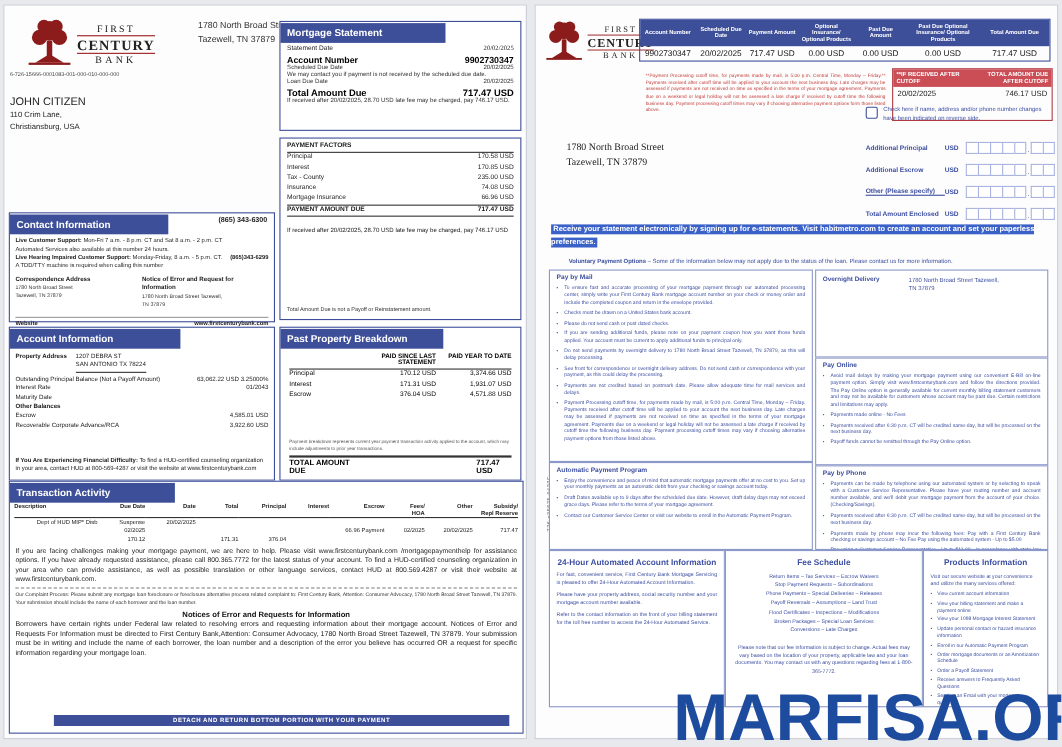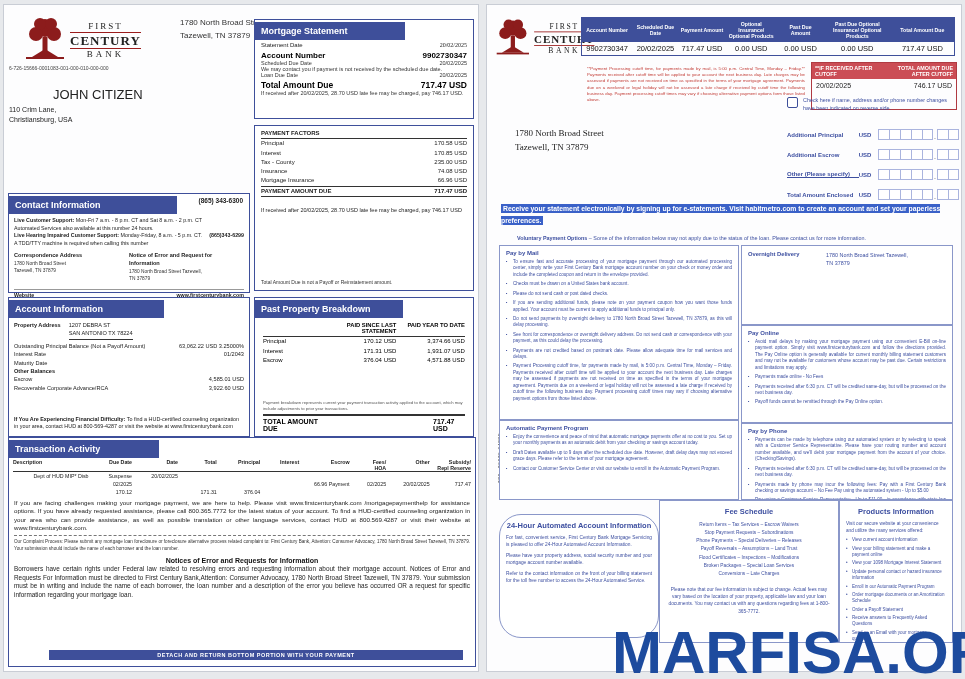--- a/index.html
+++ b/index.html
@@ -16,21 +16,21 @@
   .logo-l2 { font-size:13px; font-weight:bold; letter-spacing:1px; margin-top:1px; }
   .logo-l3 { font-size:9px; letter-spacing:3px; border-top:1px solid #9b1c1c; margin-top:1px; padding-top:1px; }
   .sec-bar { background:#3e4f9a; color:#fff; font-weight:bold; font-size:9px; padding:4px 6px; display:inline-block; }
   .bx { border:1px solid #3e4f9a; background:#fff; position:absolute; }
   .kv { display:flex; justify-content:space-between; align-items:baseline; }
 
   
   .bank-addr { position:absolute; left:176px; top:12px; font-size:8px; color:#333; line-height:1.6; }
   .mail-code { position:absolute; left:5px; top:60px; font-size:5px; color:#444; }
   .addressee { position:absolute; left:5px; top:80px; font-size:7px; color:#222; line-height:1.5; }
-  .addressee .nm { font-size:13px;margin-left:44px; }
+  .addressee .nm { font-size:10px; }
 
   .stmt-box { left:250px; top:14px; width:220px; height:100px; padding:0 0 3px 0; }
   .stmt-body { padding:2px 6px; }
   .f6 { font-size:6px; color:#222; }
   .f55 { font-size:5.5px; color:#333; }
   .bold { font-weight:bold; }
   .stmt-acct { font-size:8px; font-weight:bold; margin-top:3px; }
   .stmt-total { font-size:8.5px; font-weight:bold; margin-top:2px; }
   .ser { font-family:"Liberation Serif", serif; }
 
@@ -117,21 +117,21 @@
   .ptitle { font-size:6px; font-weight:bold; margin-bottom:3px; color:#3d4fa0; }
   .bullets > div { position:relative; padding-left:7px; margin-bottom:3px; font-size:4.6px; line-height:1.4; text-align:justify; }
   .bullets > div::before { content:"▪"; position:absolute; left:0; top:0; font-size:4px; }
   #pm-box { left:0; top:0; width:240px; height:175px; }
   #ap-box { left:0; top:175px; width:240px; height:80px; }
   #ov-box { left:242px; top:0; width:212px; height:80px; display:flex; gap:6px; padding:5px 6px; }
   .ov-label { font-size:5.8px; font-weight:bold; width:72px; }
   .ov-addr { font-size:5.4px; line-height:1.5; }
   #po-box { left:242px; top:80px; width:212px; height:98px; }
   #pp-box { left:242px; top:178px; width:212px; height:77px; }
-  #c24-box { left:0; top:269px; width:160px; height:124px;border-radius:22px; }
+  #c24-box { left:0; top:255px; width:160px; height:143px; }
   #fee-box { left:160px; top:255px; width:180px; height:143px; }
   #web-box { left:340px; top:255px; width:114px; height:143px; }
   .col-title { text-align:center; font-size:7.5px; font-weight:bold; margin:2px 0 5px; line-height:1.2; }
   .col-p { font-size:4.8px; line-height:1.45; margin-bottom:4px; text-align:justify; }
   .fee-lines > div { text-align:center; font-size:4.8px; line-height:1.7; }
   .fee-note { font-size:4.8px; text-align:center; margin-top:8px; line-height:1.5; }
   .web-intro { font-size:4.7px; line-height:1.4; margin-bottom:3px; }
   .web-bullets > div { position:relative; padding-left:6px; margin-bottom:2.5px; font-size:4.5px; line-height:1.35; }
   .web-bullets > div::before { content:"•"; position:absolute; left:0; top:0; }
 
@@ -236,21 +236,21 @@
         <div class="exp-row exp-total">
             <span>PAYMENT AMOUNT DUE</span>
             <span>717.47 USD</span>
           </div>
         <div class="exp-note">If received after 20/02/2025, 28.70 USD late fee may be charged, pay 746.17 USD</div>
       </div>
       <div class="exp-foot">Total Amount Due is not a Payoff or Reinstatement amount.</div>
     </div>
 
     <div class="bx contact-box">
-      <div class="sec-bar" style="width:168px;">Contact Information</div>
+      <div class="sec-bar" style="width:144px;">Contact Information</div>
       <div class="contact-phone">(865) 343-6300</div>
       <div class="contact-body">
         <div><span class="bold">Live Customer Support:</span> <span>Mon-Fri 7 a.m. - 8 p.m. CT and Sat 8 a.m. - 2 p.m. CT</span></div>
         <div>Automated Services also available at this number 24 hours.</div>
         <div class="kv">
             <span><span class="bold">Live Hearing Impaired Customer Support:</span> <span>Monday-Friday, 8 a.m. - 5 p.m. CT.</span></span>
             <span class="bold">(865)343-6299</span>
           </div>
         <div>A TDD/TTY machine is required when calling this number</div>
         <div class="c2col">

